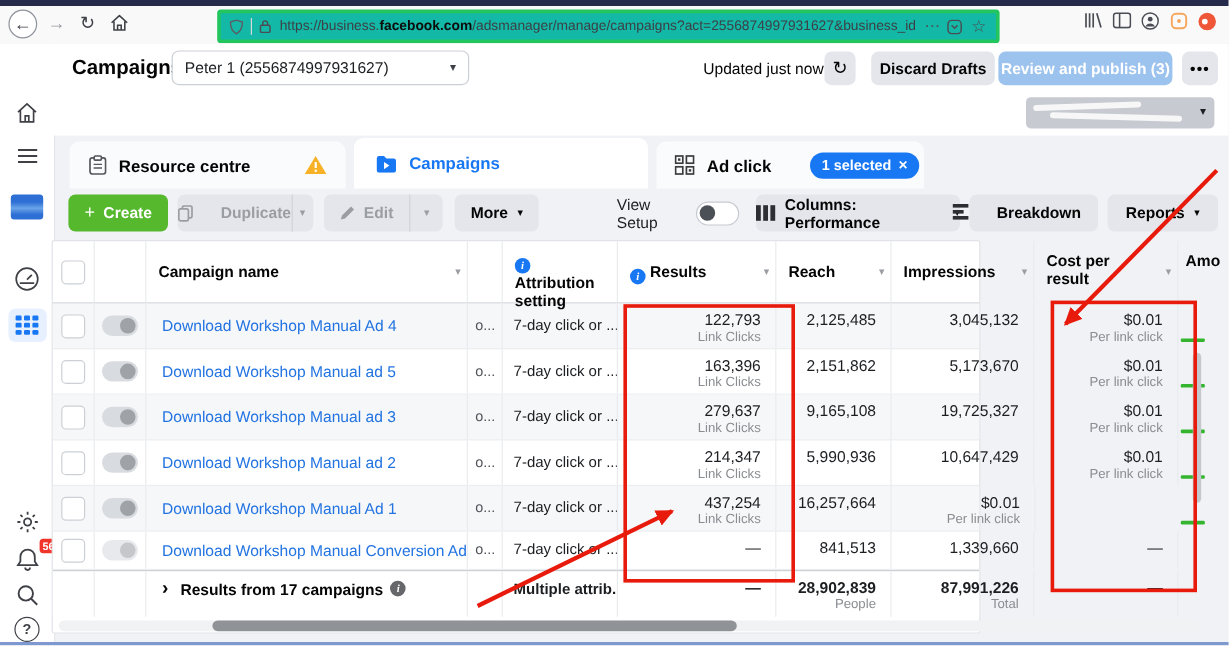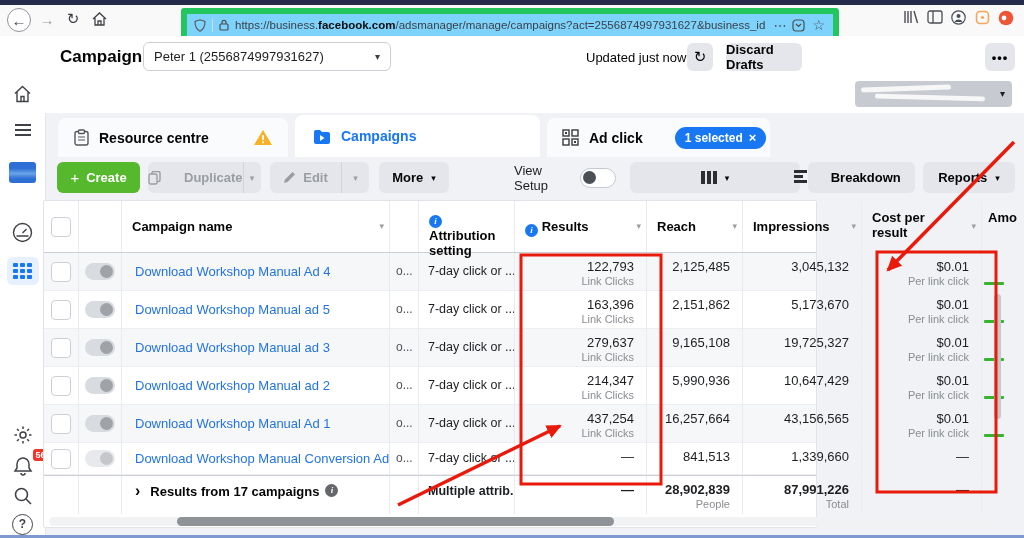--- a/index.html
+++ b/index.html
@@ -6,22 +6,22 @@
   .page{position:relative;width:1024px;height:538px;overflow:hidden;background:#f0f2f5;
         font-family:"Liberation Sans","DejaVu Sans",sans-serif;color:#1c1e21;font-size:13px;}
   .abs{position:absolute;}
 
   
   .chrome{position:absolute;top:0;left:0;width:1024px;height:36px;background:#f9f9fa;border-bottom:1px solid #d4d4d8;}
   .chrome-top{position:absolute;top:0;left:0;width:1024px;height:5px;background:#262b4c;}
   .navbtn{position:absolute;top:8px;width:22px;height:22px;display:flex;align-items:center;justify-content:center;
           color:#3f4147;font-size:15px;}
   .back-circle{border:1px solid #8f939b;border-radius:50%;background:#fff;}
-  .urlbar{position:absolute;left:181px;top:8px;width:646px;height:22px;background:#7dd3fc;border:6px solid #22c55e;
-          border-radius:3px;display:flex;align-items:center;overflow:hidden;}
+  .urlbar{position:absolute;left:181px;top:8px;width:646px;height:22px;background:#14b8a6;border:3px solid #22c55e;
+          border-radius:3px;display:flex;align-items:center;overflow:hidden;text-align:center;}
   .urltext{white-space:nowrap;overflow:hidden;font-size:11.5px;color:#3c3f45;flex:1;}
   .urltext b{color:#0c0c0d;}
   .chrome-ic{position:absolute;top:10px;color:#4a4d53;}
 
   
   .sidebar{position:absolute;top:36px;left:0;width:45px;height:502px;background:#fff;border-right:1px solid #e4e6eb;}
   .side-ic{position:absolute;left:0;width:45px;display:flex;justify-content:center;color:#44474c;}
   .table-ic-active{width:32px;height:28px;background:#e7f0fe;border-radius:6px;display:flex;align-items:center;justify-content:center;}
   .tgrid{display:grid;grid-template-columns:repeat(3,5px);grid-template-rows:4px 4px 4px;gap:2px;}
   .tgrid div{background:#1877f2;border-radius:1px;}
@@ -240,21 +240,22 @@
   <div class="whiteband"></div>
   <div class="pagetitle">Campaigns</div>
   <div class="acct">
     <span>Peter 1 (2556874997931627)</span>
     <span class="carr">▾</span>
   </div>
   <div class="updated">Updated just now</div>
   <div class="gbtn" style="left:687px;width:26px">
       <span style="font-size:15px;font-weight:normal">↻</span>
     </div>
-  <div class="gbtn" style="left:726px;width:76px">Discard Drafts</div>
+  <div class="gbtn" style="left:726px;width:103px">Discard Drafts</div>
+  <div class="reviewbtn">Review and publish (3)</div>
   <div class="gbtn" style="left:985px;width:30px;letter-spacing:1px">•••</div>
 
   <div class="redacted">
     <div class="s1"></div>
     <div class="s2"></div>
     <span class="carr">▾</span>
   </div>
 
   <div class="tab" style="left:58px;width:230px;padding-left:16px;gap:10px">
     <svg width="15" height="17" viewBox="0 0 15 17">
@@ -326,20 +327,21 @@
     <div class="toggle">
         <div class="knob"></div>
       </div>
   </div>
   <div class="tbtn gray" style="left:630px;width:170px;gap:8px">
     <span class="colbars">
         <div></div>
         <div></div>
         <div></div>
       </span>
+    <span>Columns: Performance</span>
     <span style="font-size:9px">▾</span>
   </div>
   <div class="tbtn gray" style="left:808px;width:107px;gap:24px">
     <span class="bdbars">
         <div style="width:13px"></div>
         <div style="width:9px"></div>
         <div style="width:13px"></div>
       </span>
     <span>Breakdown</span>
     <span style="font-size:9px">▾</span>
@@ -543,23 +545,20 @@
           </div>
         <div class="cell c4">
             <div class="attr">7-day click or ...</div>
           </div>
         <div class="cell c5">
             <span class="num">437,254</span>
             <span class="sub">Link Clicks</span>
           </div>
         <div class="cell c6">
             <span class="num">16,257,664</span>
-          </div>
-        <div class="cell c7">
-            <span class="num">43,156,565</span>
           </div>
         <div class="cell c8">
             <span class="num">$0.01</span>
             <span class="sub">Per link click</span>
           </div>
         <div class="cell c9"></div>
       </div>
 
       <div class="trow row row6">
         <div class="cell c0">

